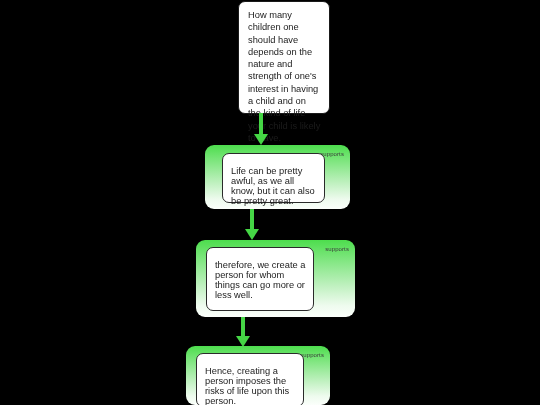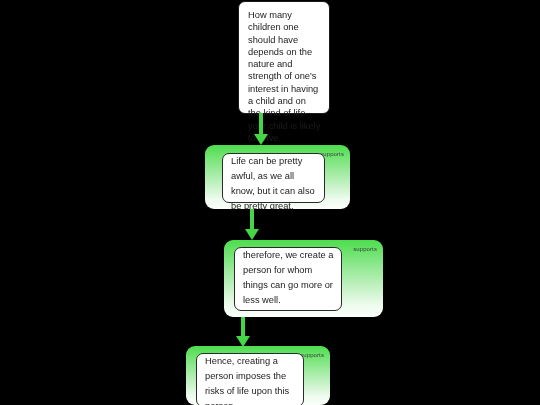--- a/index.html
+++ b/index.html
@@ -55,22 +55,22 @@
     white-space: nowrap;
   }
   .support-inner {
     position: absolute;
     box-sizing: border-box;
     background: #ffffff;
     border: 1px solid #2a2a2a;
     border-radius: 7px;
     color: #1b1b1b;
     font-size: 9.3px;
-    line-height: 15px;
-    padding: 0 7px 5px 8px;
+    line-height: 10px;
+    padding: 12px 7px 5px 8px;
   }
 
   
   .conn-line {
     position: absolute;
     background: #45d645;
   }
   .conn-arrow {
     position: absolute;
     width: 0;
@@ -95,21 +95,21 @@
   <div class="support-node" style="left:205px; top:145px; width:145px; height:64px;">
     <span class="support-label">supports</span>
     <div class="support-inner" style="left:17px; top:8px; width:103px; height:50px;">
       <span>Life can be pretty awful, as we all know, but it can also be pretty great.</span>
     </div>
   </div>
 
   <div class="conn-line" style="left:250px; top:209px; width:4px; height:22px;"></div>
   <div class="conn-arrow" style="left:245px; top:229px;"></div>
 
-  <div class="support-node" style="left:196px; top:240px; width:159px; height:77px;margin-left:28px;">
+  <div class="support-node" style="left:196px; top:240px; width:159px; height:77px;">
     <span class="support-label">supports</span>
     <div class="support-inner" style="left:10px; top:7px; width:108px; height:64px;">
       <span>therefore, we create a person for whom things can go more or less well.</span>
     </div>
   </div>
 
   <div class="conn-line" style="left:241px; top:317px; width:4px; height:21px;"></div>
   <div class="conn-arrow" style="left:236px; top:336px;"></div>
 
   <div class="support-node" style="left:186px; top:346px; width:144px; height:59px;">

